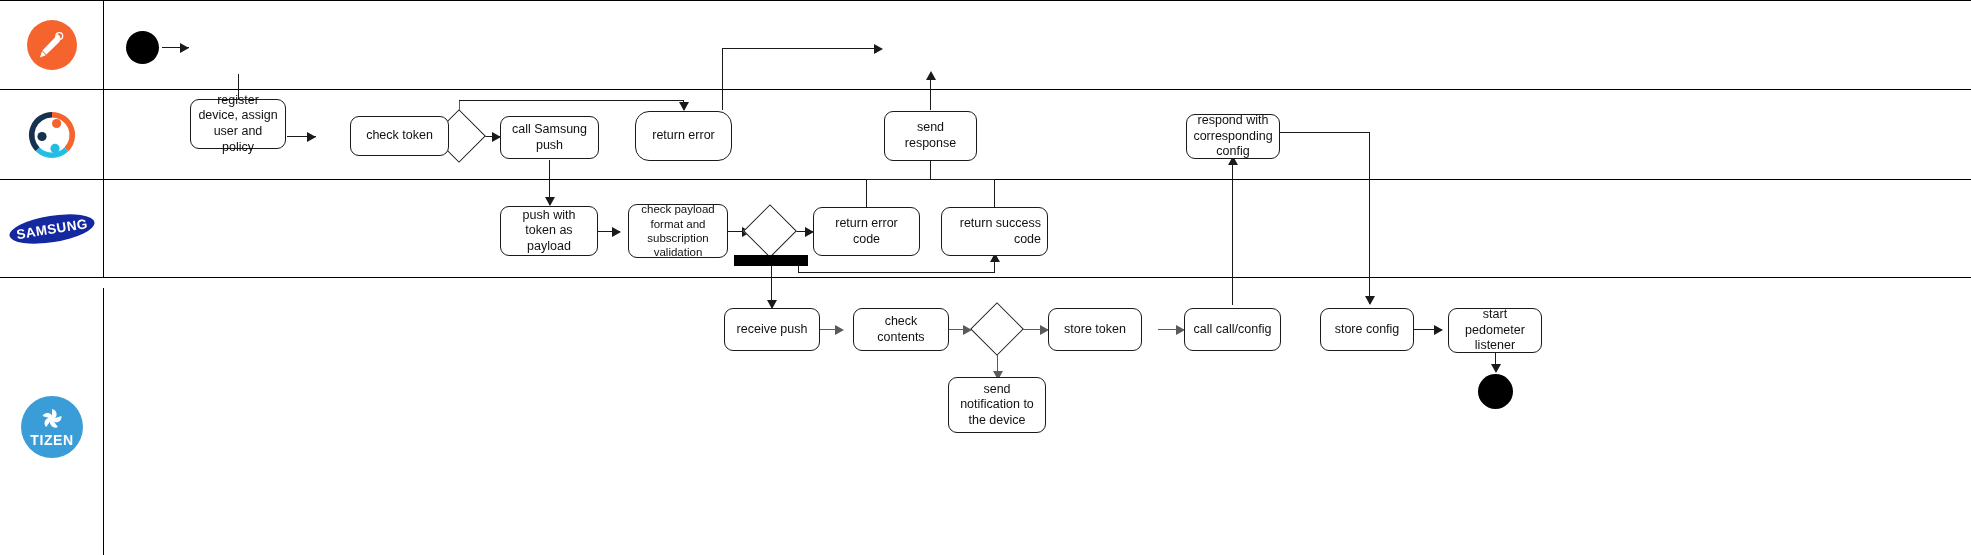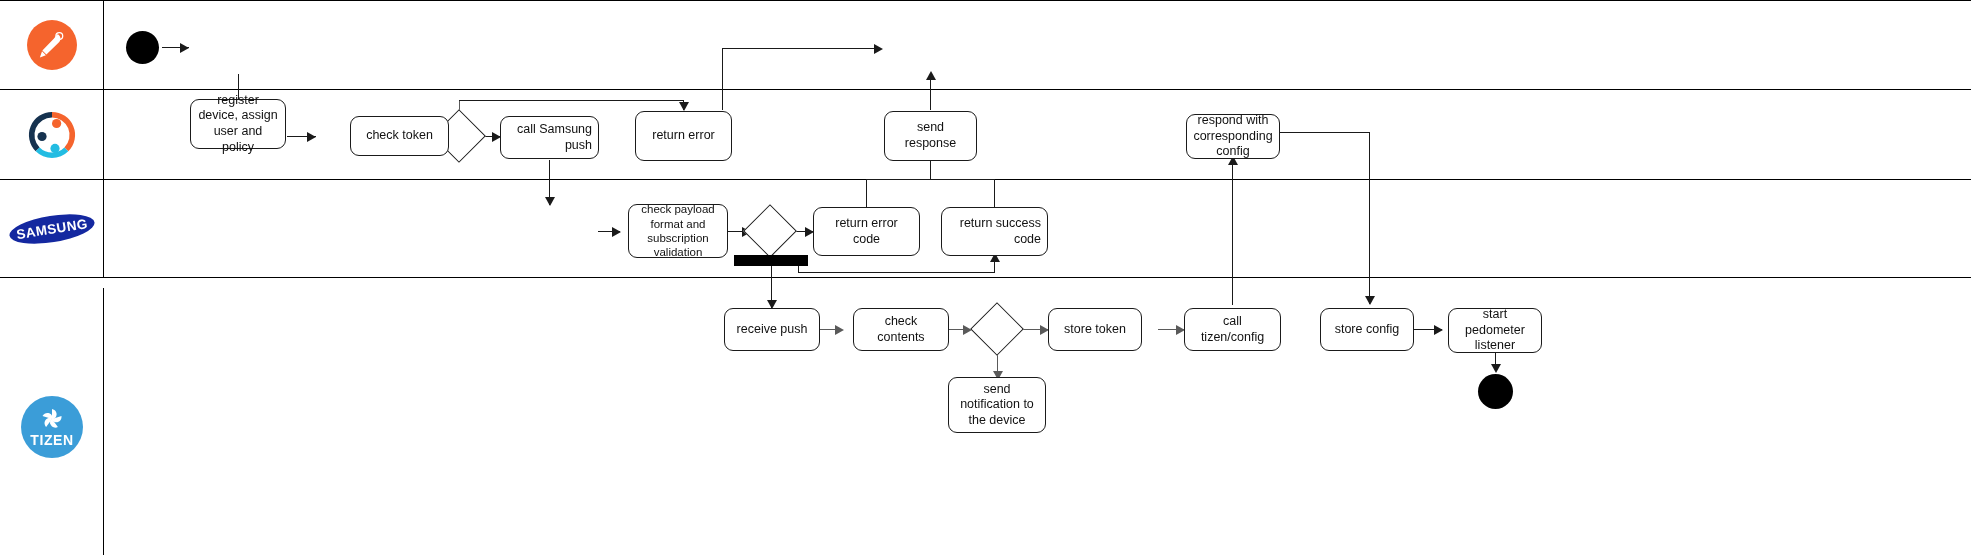--- a/index.html
+++ b/index.html
@@ -217,43 +217,44 @@
       <i></i>
     </div>
 
   <div class="fork" style="left:734px;top:255px;width:74px;height:11px;"></div>
 
 
   <div class="node" style="left:190px;top:99px;width:96px;height:50px;">register device, assign user and policy</div>
 
   <div class="node" style="left:302px;top:116px;width:99px;height:40px;margin-left:48px;">check token</div>
 
-  <div class="node" style="left:500px;top:116px;width:99px;height:43px;text-align:right;">call Samsung push</div>
-
-  <div class="node" style="left:635px;top:111px;width:97px;height:50px;">return error</div>
+  <div class="node" style="left:500px;top:116px;width:99px;height:43px;">call Samsung push</div>
+
+  <div class="node" style="left:635px;top:111px;width:97px;height:50px;border-radius:14px;">return error</div>
 
 
   <div class="node" style="left:884px;top:111px;width:93px;height:50px;">send response</div>
 
   <div class="node" style="left:1186px;top:114px;width:94px;height:45px;">respond with corresponding config</div>
 
+  <div class="node" style="left:500px;top:206px;width:98px;height:50px;">push with token as payload</div>
 
   <div class="node" style="left:813px;top:207px;width:107px;height:49px;">return error code</div>
 
   <div class="node" style="left:628px;top:204px;width:100px;height:54px;font-size:11.5px;">check payload format and subscription validation</div>
 
   <div class="node" style="left:941px;top:207px;width:107px;height:49px;text-align:right;">return success code</div>
 
   <div class="node" style="left:724px;top:308px;width:96px;height:43px;">receive push</div>
 
   <div class="node" style="left:853px;top:308px;width:96px;height:43px;">check contents</div>
 
   <div class="node" style="left:948px;top:377px;width:98px;height:56px;">send notification to the device</div>
 
   <div class="node" style="left:1048px;top:308px;width:94px;height:43px;">store token</div>
 
-  <div class="node" style="left:1184px;top:308px;width:97px;height:43px;">call tizen/config</div>
+  <div class="node" style="left:1184px;top:308px;width:97px;height:43px;">call call/config</div>
 
   <div class="node" style="left:1320px;top:308px;width:94px;height:43px;">store config</div>
 
   <div class="node" style="left:1448px;top:308px;width:94px;height:45px;">start pedometer listener</div>
 
 </div>
 
 </body></html>

